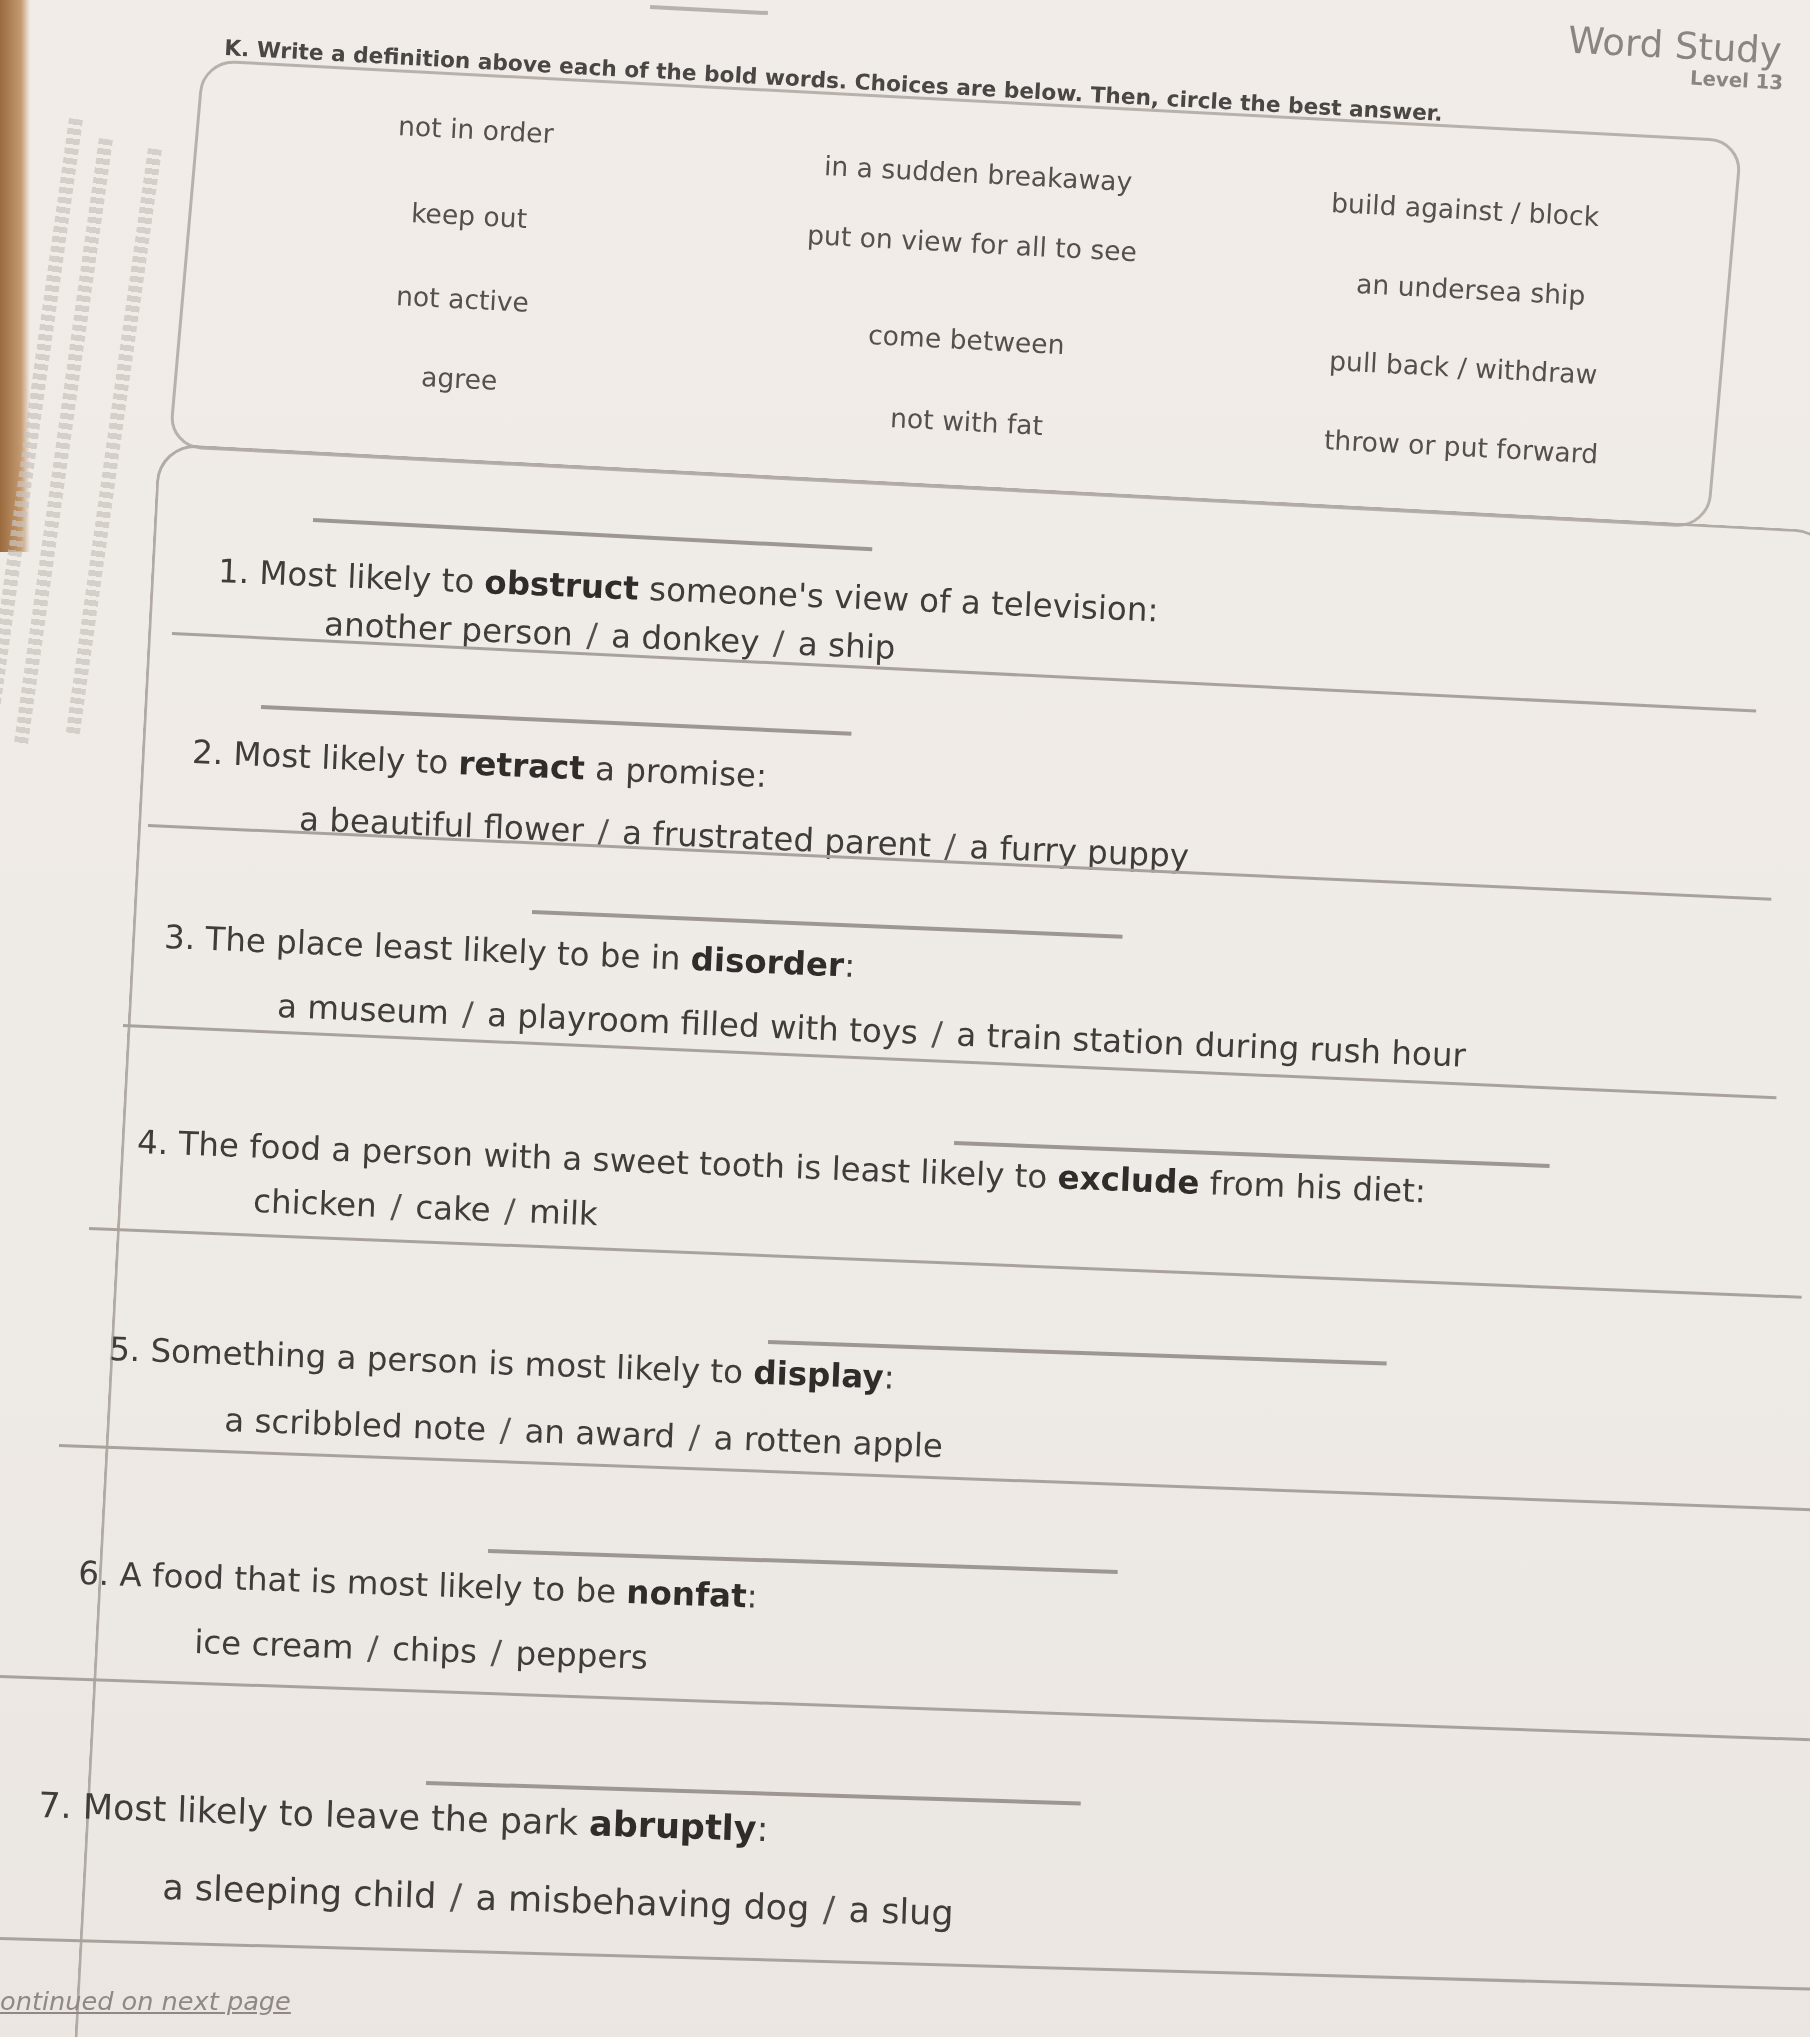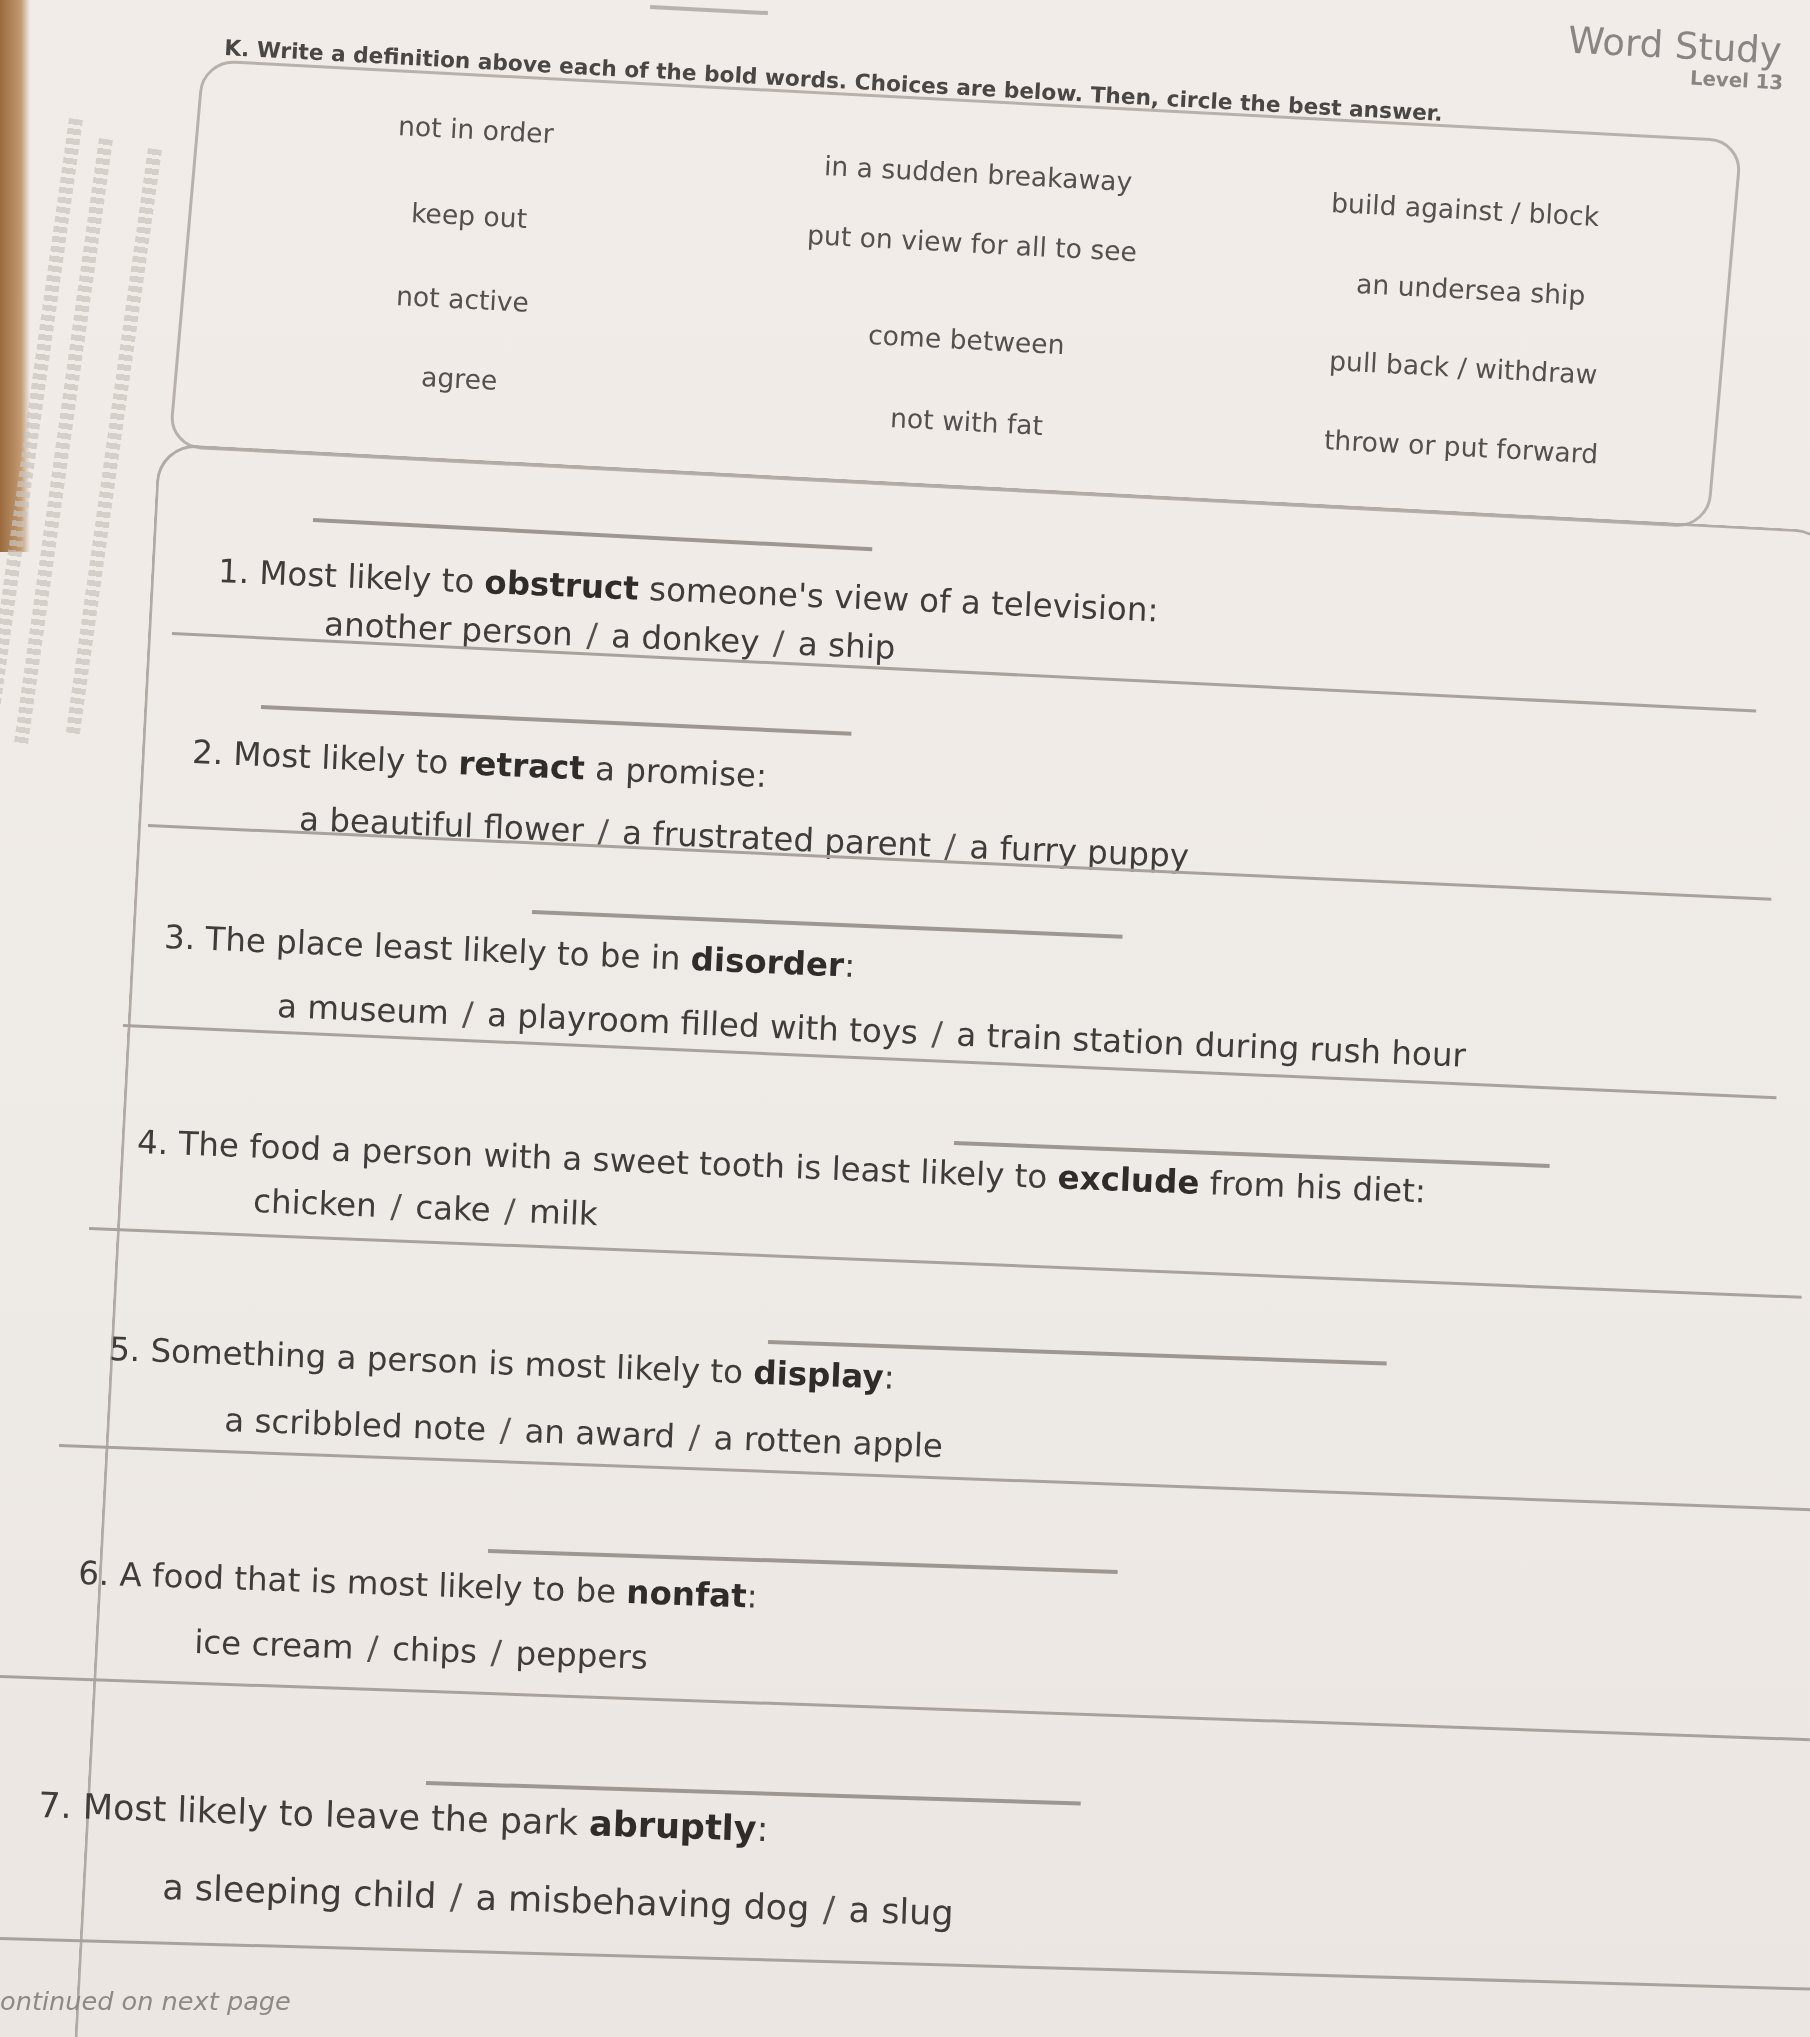--- a/index.html
+++ b/index.html
@@ -32,21 +32,21 @@
       position:absolute; left:158px; top:443px; width:1675px; height:1596px;
       border-left:3px solid #b2aba5; border-top:3px solid #b2aba5; border-radius:39px 39px 0 0;
       transform: rotate(3deg); transform-origin:left top;
     }
     .rule { position:absolute; height:3px; background:#a9a29c; transform-origin:left center; }
     .blank { position:absolute; height:3.9px; background:#9e9791; transform-origin:left center; }
     .q-text { position:absolute; font-size:32.5px; color:#3f3c3a; white-space:nowrap; transform-origin:left top; }
     .q-text b { color:#2f2c2a; }
     .q-opts { position:absolute; font-size:32.5px; color:#3f3c3a; white-space:nowrap; transform-origin:left top; }
     .sep { padding: 0 13.8px; color:#55504d; }
-    .continued { position:absolute; left:0; top:1986px; font-size:25.6px; font-style:italic; color:#8f8884; }
+    .continued { position:absolute; left:0; top:1986px; font-size:25.6px; font-style:italic; color:#8f8884;text-decoration:underline; }
   </style>
 </head>
 <body>
 
 <div class="page-wrap">
   <div class="edge-strip"></div>
   <div class="margin-text">
     <div class="margin-line" style="left:39px;top:0;height:630px;"></div>
     <div class="margin-line" style="left:69px;top:19.7px;height:611px;"></div>
     <div class="margin-line" style="left:118px;top:29.6px;height:591px;"></div>

